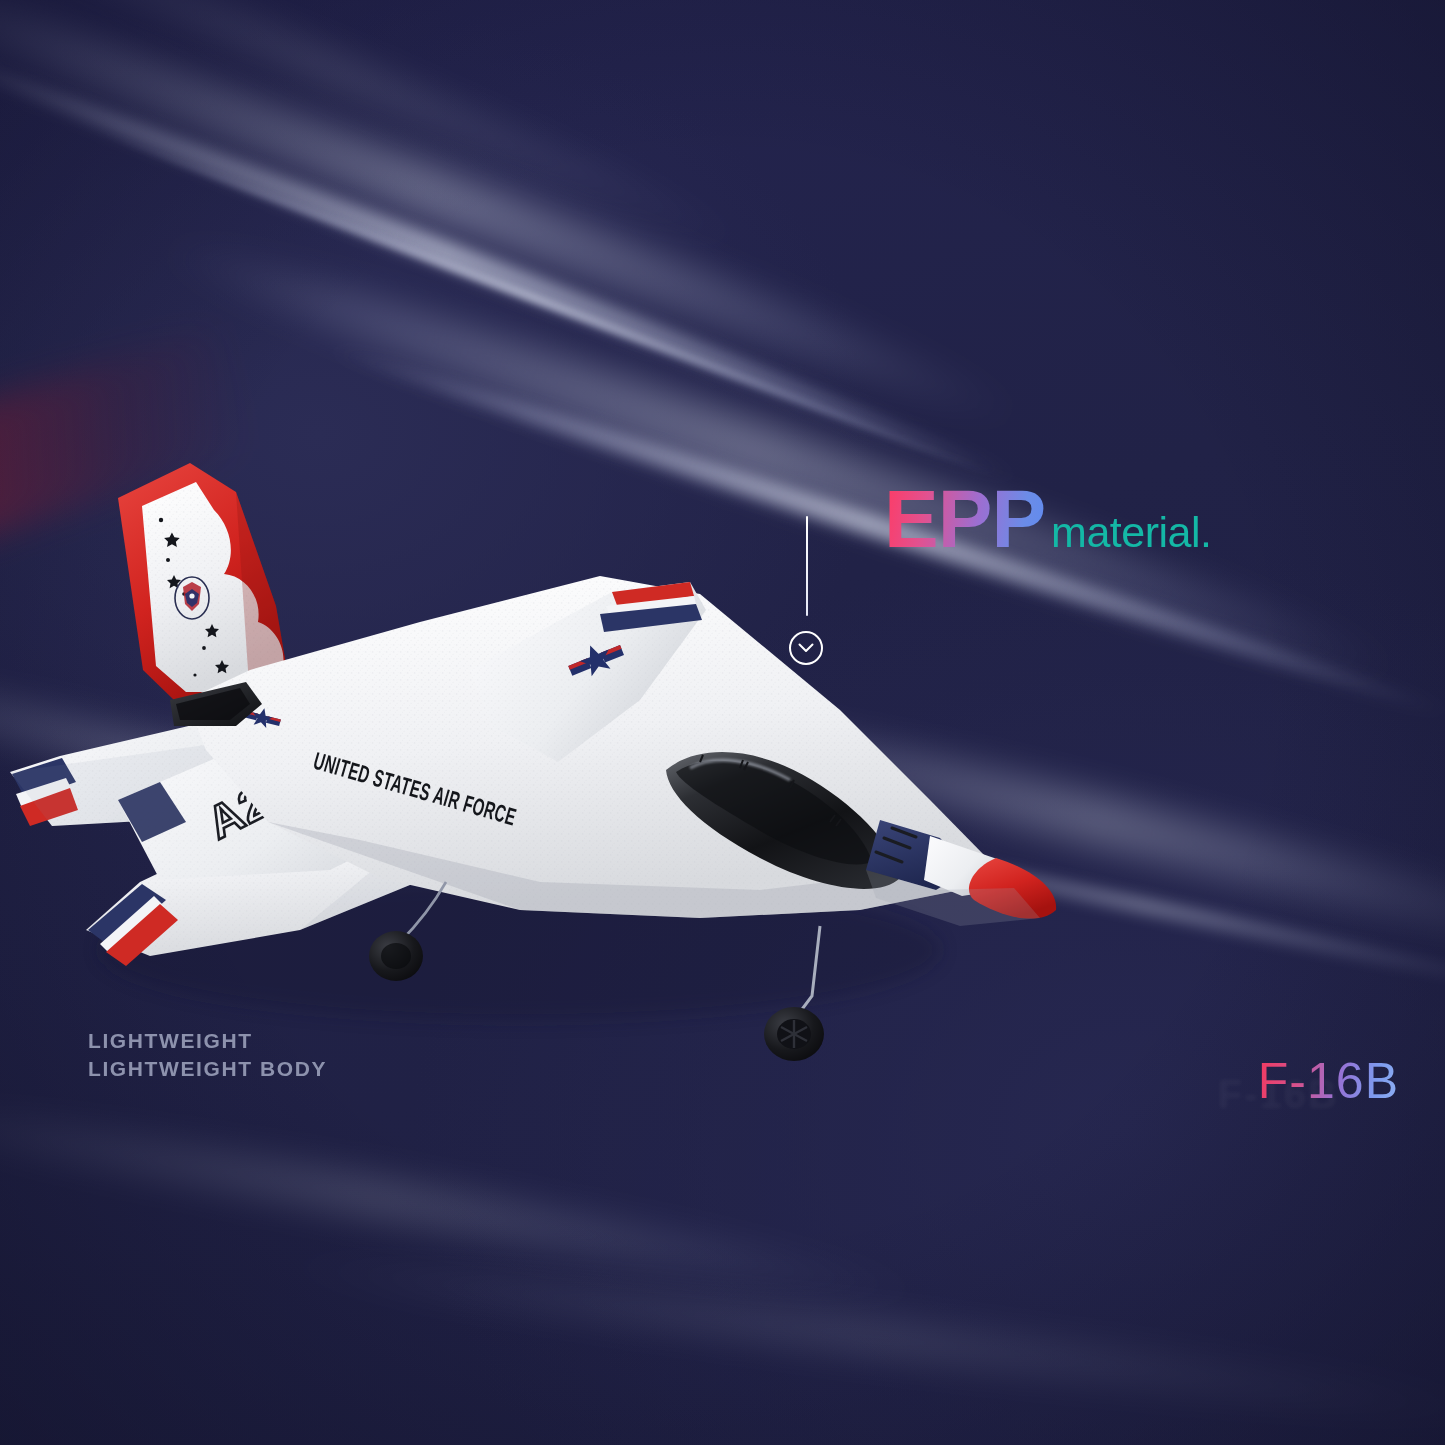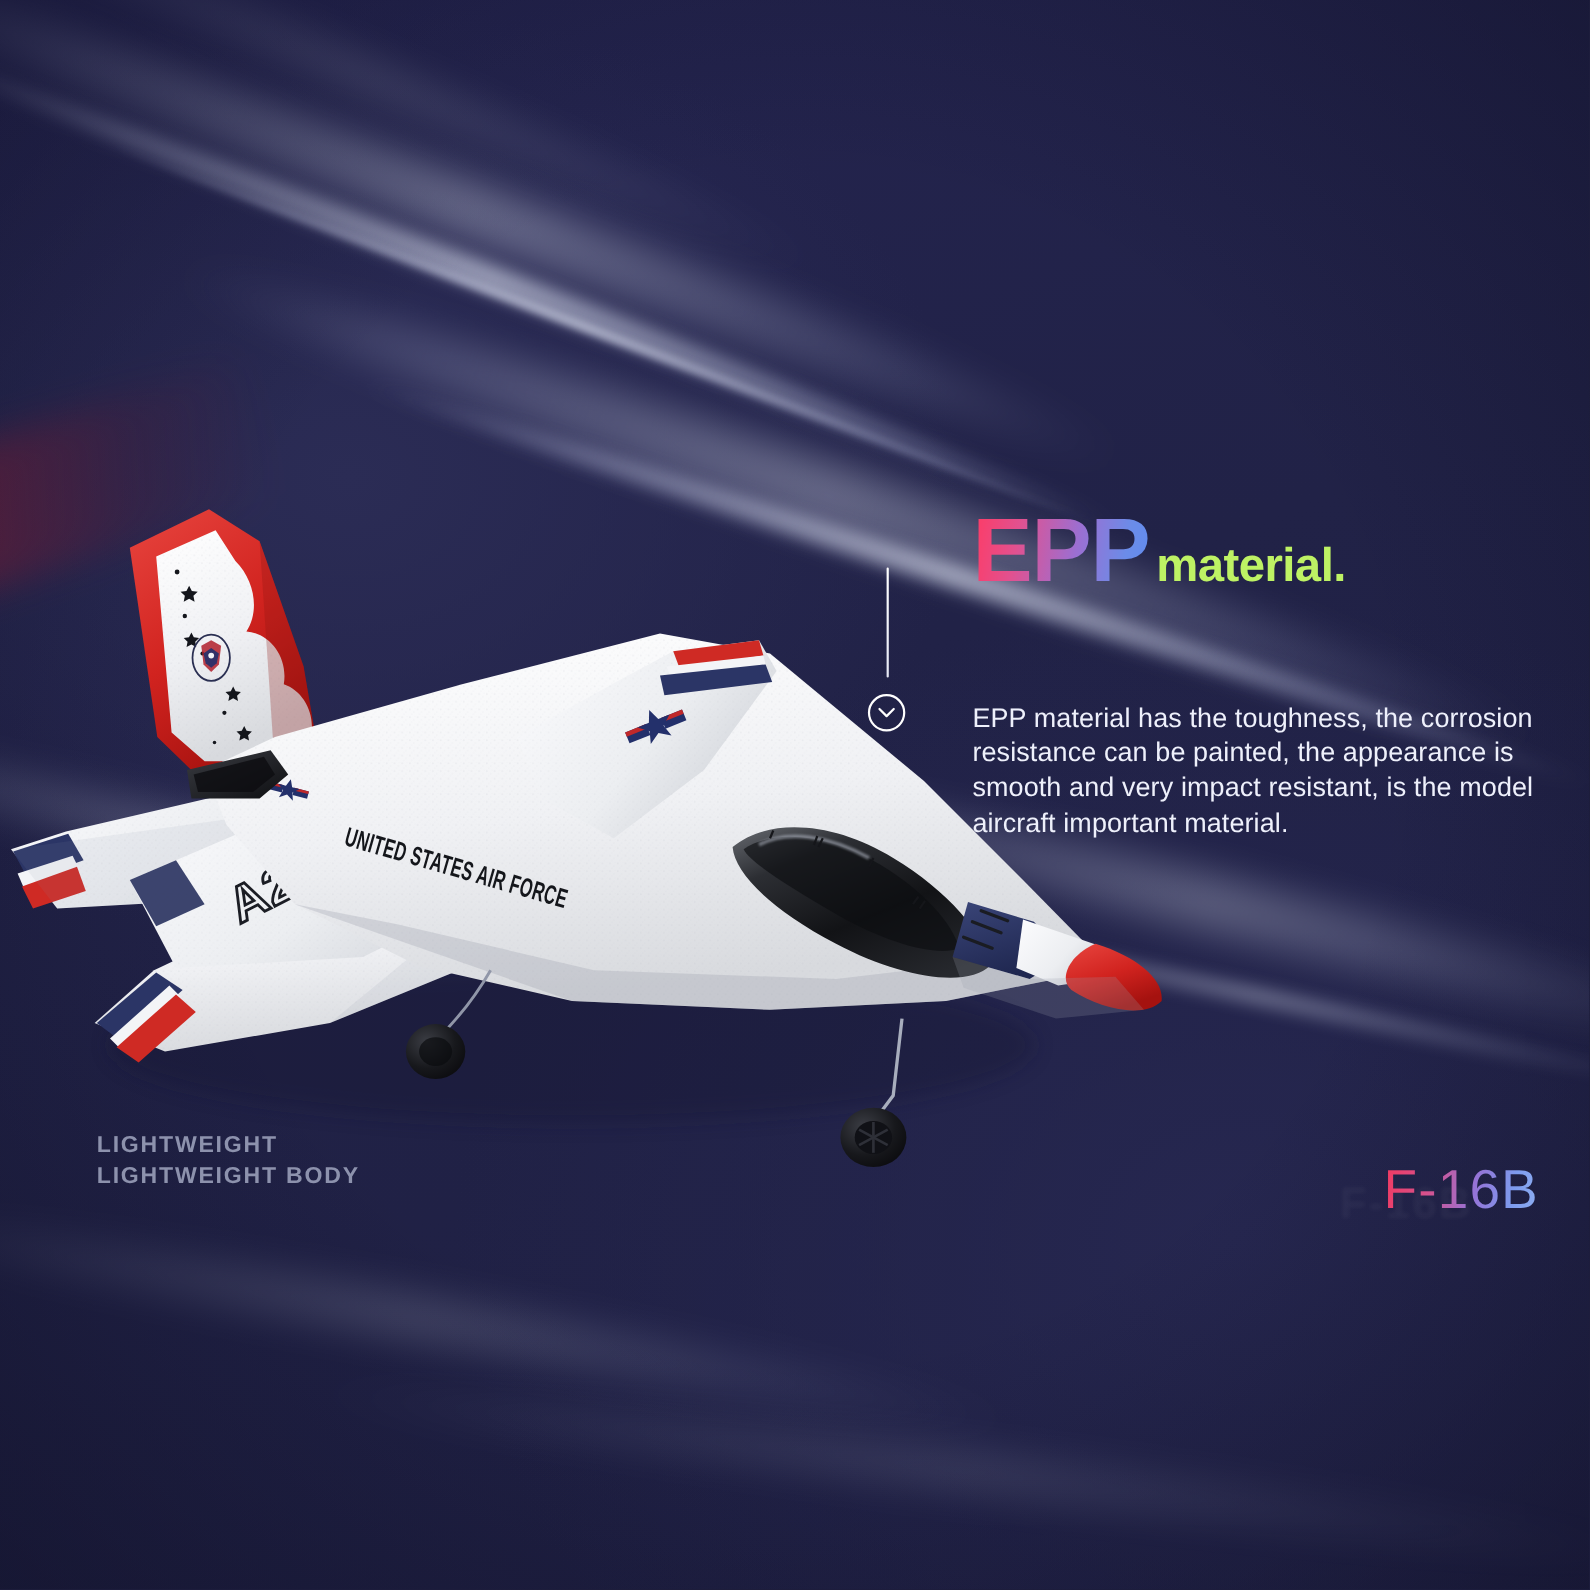--- a/index.html
+++ b/index.html
@@ -56,31 +56,31 @@
   .callout-dot{
     position:absolute;left:789px;top:631px;width:34px;height:34px;
     border:2px solid #ffffff;border-radius:50%;
     box-sizing:border-box;
     display:flex;align-items:center;justify-content:center;
   }
   .callout-dot svg{display:block;}
 
   
   .headline{
-    position:absolute;left:884px;top:460px;
+    position:absolute;left:884px;top:478px;
     display:flex;align-items:baseline;white-space:nowrap;
   }
   .headline .epp{
     font-size:82px;font-weight:bold;letter-spacing:-1px;line-height:1;
     background:linear-gradient(100deg,#ff3a63 0%,#e2518f 26%,#9b6fd2 58%,#6b8ce8 84%,#5f8bf0 100%);
     -webkit-background-clip:text;background-clip:text;
     color:transparent;-webkit-text-fill-color:transparent;
   }
   .headline .material{
-    font-size:43px;font-weight:bold;color:#bef264;line-height:1;
+    font-size:43px;font-weight:normal;color:#14b8a6;line-height:1;
     margin-left:6px;letter-spacing:-.5px;
   }
 
   .body-copy{
     position:absolute;left:884px;top:613px;width:512px;
     font-size:24.5px;line-height:1.30;color:#eef0fb;
     letter-spacing:.1px;
   }
 
   
@@ -381,21 +381,20 @@
     <svg width="16" height="10" viewBox="0 0 16 10" aria-hidden="true">
       <path d="M1.5 1.5 L8 8 L14.5 1.5" fill="none" stroke="#ffffff" stroke-width="2" stroke-linecap="round" stroke-linejoin="round"></path>
     </svg>
   </div>
 
   <div class="headline">
     <span class="epp">EPP</span>
     <span class="material">material.</span>
   </div>
 
-  <p class="body-copy">EPP material has the toughness, the corrosion resistance can be painted, the appearance is smooth and very impact resistant, is the model aircraft important material.</p>
 
   <div class="tagline">
     <div>LIGHTWEIGHT</div>
     <div>LIGHTWEIGHT BODY</div>
   </div>
 
   <div class="model-wrap">
     <div class="model-watermark">F-16B</div>
     <div class="model">F-16B</div>
   </div>

